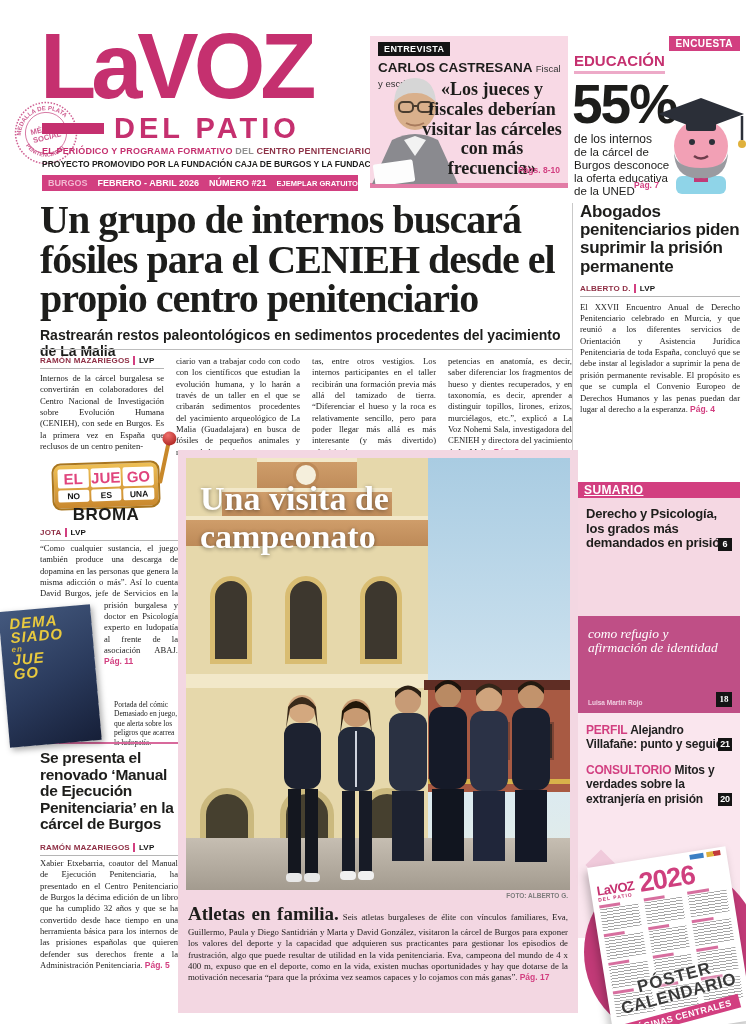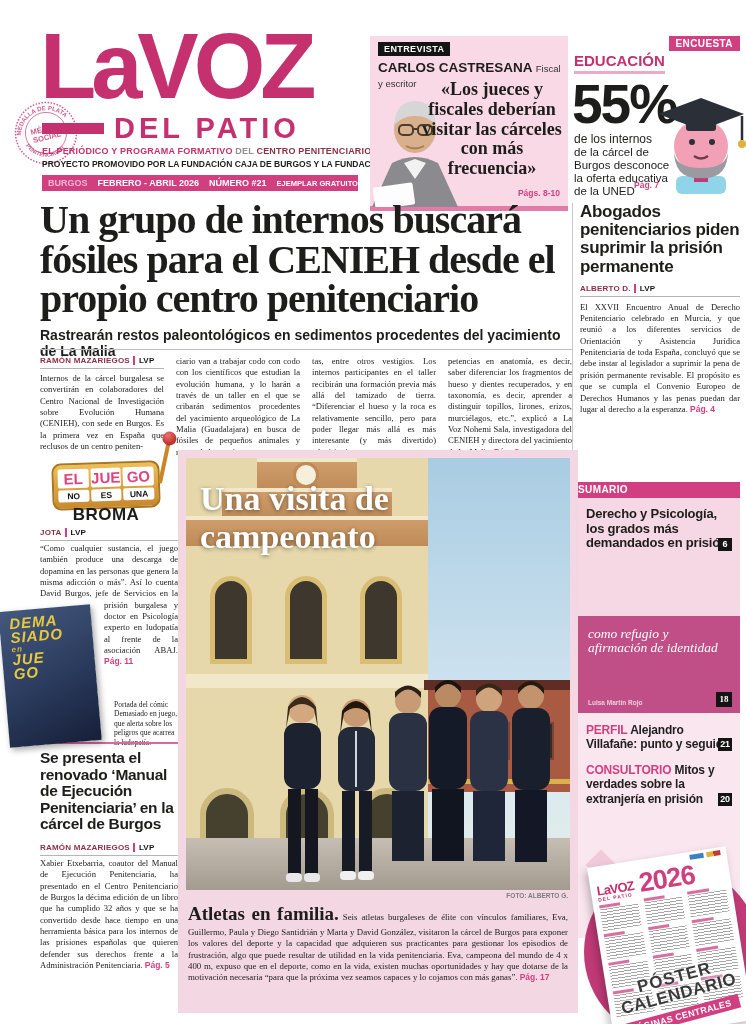--- a/index.html
+++ b/index.html
@@ -18,21 +18,21 @@
   .tag1 .t-pink { color:#c5306f; } .tag1 .t-gray { color:#8f8f8f; } .tag1 .t-red { color:#8d3247; }
   .tag2 { left:42px; top:159px; font-size:8.5px; font-weight:800; color:#1d1d1b; }
   .datebar { left:42px; top:175px; width:316px; height:16px; background:#d23f80; color:#fff;
              display:flex; align-items:center; gap:5px; padding:0 6px; box-sizing:border-box;
              font-size:9px; font-weight:800; white-space:nowrap; }
   .datebar .d-city { color:#f2b7d0; }
   .datebar .dot { width:3px; height:3px; border-radius:50%; background:#f2b7d0; }
   .datebar .d-free { font-size:7.5px; }
 
   
-  .interview { left:370px; top:36px; width:198px; height:175px; background:#f8d9e5;
+  .interview { left:370px; top:36px; width:198px; height:152px; background:#f8d9e5;
                border-bottom:5px solid #e27ca6; box-sizing:border-box; }
   .int-tag { position:absolute; left:8px; top:6px; background:#141414; color:#fff;
              font-size:9px; font-weight:900; padding:2px 6px; letter-spacing:.4px; }
   .int-name { position:absolute; left:8px; top:24px; width:184px; font-size:13.5px; font-weight:900; }
   .int-role { font-weight:400; font-size:9.5px; color:#333; }
   .int-quote { position:absolute; left:52px; top:44px; width:140px; text-align:center;
                font-family:"Liberation Serif", serif; font-weight:700; font-size:18px; line-height:1.1; }
   .int-page { position:absolute; right:8px; bottom:8px; color:#d23f80; font-size:9.5px; font-weight:900; }
   .int-portrait { position:absolute; left:-4px; bottom:-1px; }
 
@@ -128,22 +128,22 @@
                    font-family:"Liberation Serif", serif; font-weight:700; font-size:34px;
                    line-height:1.12; text-shadow:0 1px 4px rgba(0,0,0,.45); }
   .athletes { position:absolute; left:0; bottom:0; }
   .credit { position:absolute; right:10px; top:442px; font-size:6.5px; color:#7c7c7c; font-weight:700; }
   .caption { position:absolute; left:10px; top:452px; width:380px; font-family:"Liberation Serif", serif;
              font-size:8.8px; line-height:1.3; text-align:justify; }
   .cap-lead { font-size:19px; font-weight:900; }
 
   
   .sumbar { left:578px; top:482px; width:162px; height:16px; background:#d23f80; color:#fff;
-            font-size:10px; font-weight:900; letter-spacing:.4px; line-height:16px; 
-            box-sizing:border-box; }
+            font-size:12px; font-weight:900; letter-spacing:.4px; line-height:16px; padding-left:6px;
+            box-sizing:border-box;text-decoration:underline; }
   .sblock1 { left:578px; top:498px; width:162px; height:118px; background:#f5d8e3; }
   .sum-item { position:relative; padding:9px 8px 2px 8px; font-size:13px; font-weight:800;
               line-height:1.13; letter-spacing:-.2px; }
   .pagebox { display:inline-block; background:#141414; color:#fff; font-size:9px; font-weight:900;
              width:14px; height:13px; line-height:13px; text-align:center; margin-left:4px;
              vertical-align:bottom; }
   .pb-right { position:absolute; right:8px; bottom:2px; margin:0; }
   .feature { left:578px; top:616px; width:162px; height:97px; background:#bf4f86; color:#fff;
              padding:8px 10px; box-sizing:border-box; font-family:"Liberation Serif", serif; }
   .feat-title { font-style:italic; font-size:25px; line-height:.9; }

